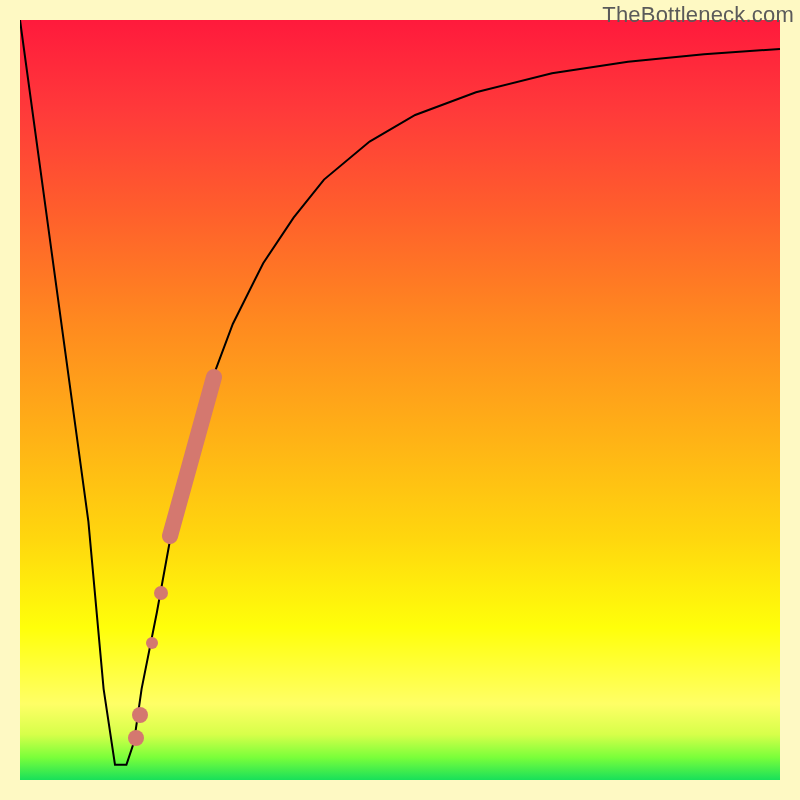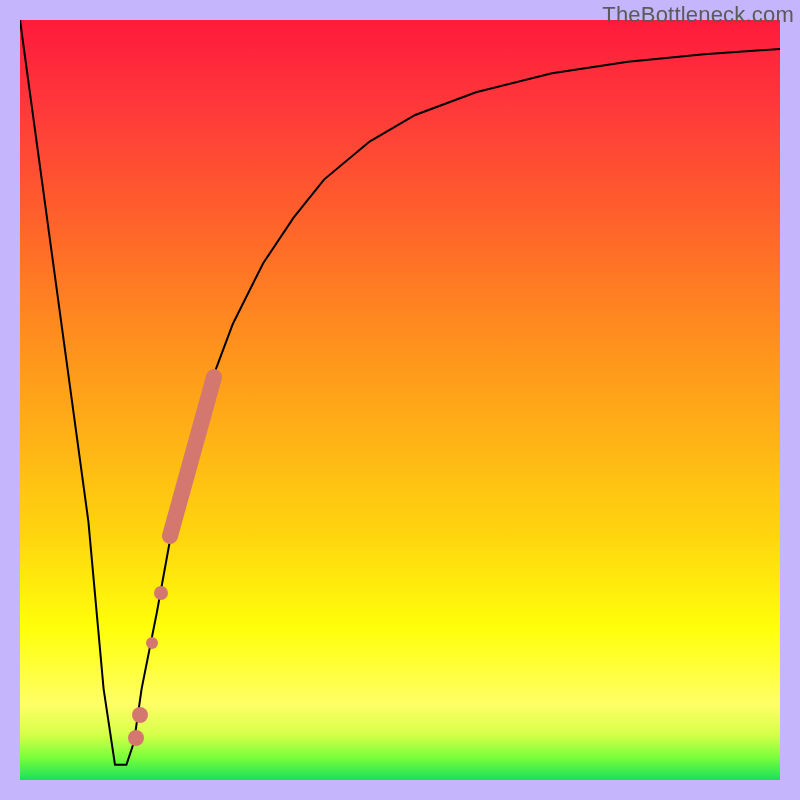--- a/index.html
+++ b/index.html
@@ -8,21 +8,21 @@
     width: 800px;
     height: 800px;
     overflow: hidden;
     background: #000;
     font-family: Arial, Helvetica, sans-serif;
   }
   .frame {
     position: relative;
     width: 800px;
     height: 800px;
-    background: #c4b5fd;
+    background: #fef9c3;
   }
   .plot {
     position: absolute;
     left: 20px;
     top: 20px;
     width: 760px;
     height: 760px;
     background: linear-gradient(
       to bottom,
       #ff1a3c 0%,

